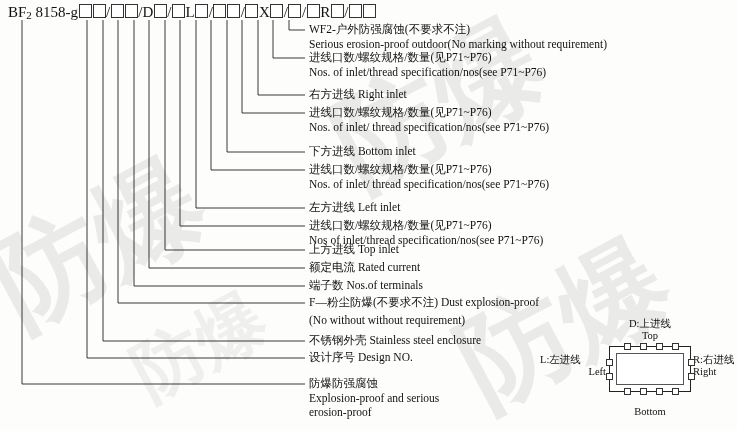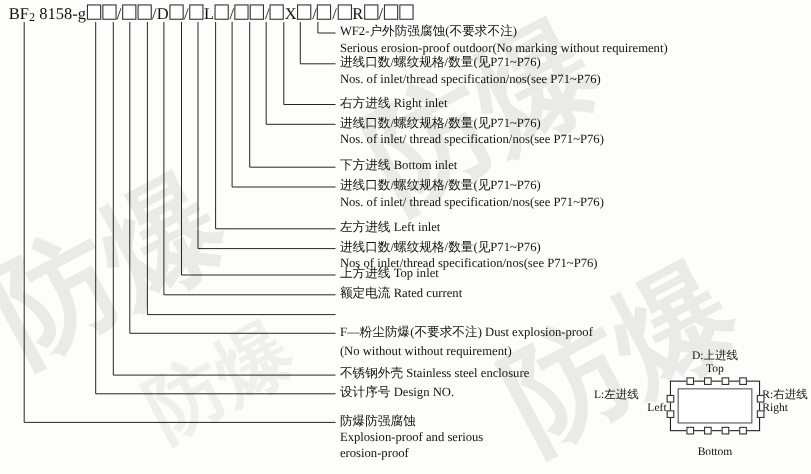--- a/index.html
+++ b/index.html
@@ -144,20 +144,21 @@
 
   <div class="lbl cn" style="left:309px; top:201px;">左方进线  Left inlet</div>
 
   <div class="lbl cn" style="left:309px; top:219px;">进线口数/螺纹规格/数量(见P71~P76)</div>
   <div class="lbl en" style="left:309px; top:234px;"> Nos of inlet/thread specification/nos(see P71~P76)</div>
 
   <div class="lbl cn" style="left:309px; top:243px;">上方进线  Top inlet</div>
 
   <div class="lbl cn" style="left:309px; top:261px;">额定电流  Rated current</div>
 
+  <div class="lbl cn" style="left:309px; top:279px;">端子数  Nos.of terminals</div>
 
   <div class="lbl cn" style="left:309px; top:296px;">F—粉尘防爆(不要求不注)  Dust explosion-proof</div>
   <div class="lbl en" style="left:309px; top:314px;">(No without without requirement)</div>
 
   <div class="lbl cn" style="left:309px; top:334px;">不锈钢外壳  Stainless steel enclosure</div>
 
   <div class="lbl cn" style="left:309px; top:351px;">设计序号 Design NO.</div>
 
   <div class="lbl cn" style="left:309px; top:377px;">防爆防强腐蚀</div>
   <div class="lbl en" style="left:309px; top:392px;">Explosion-proof and serious</div>

